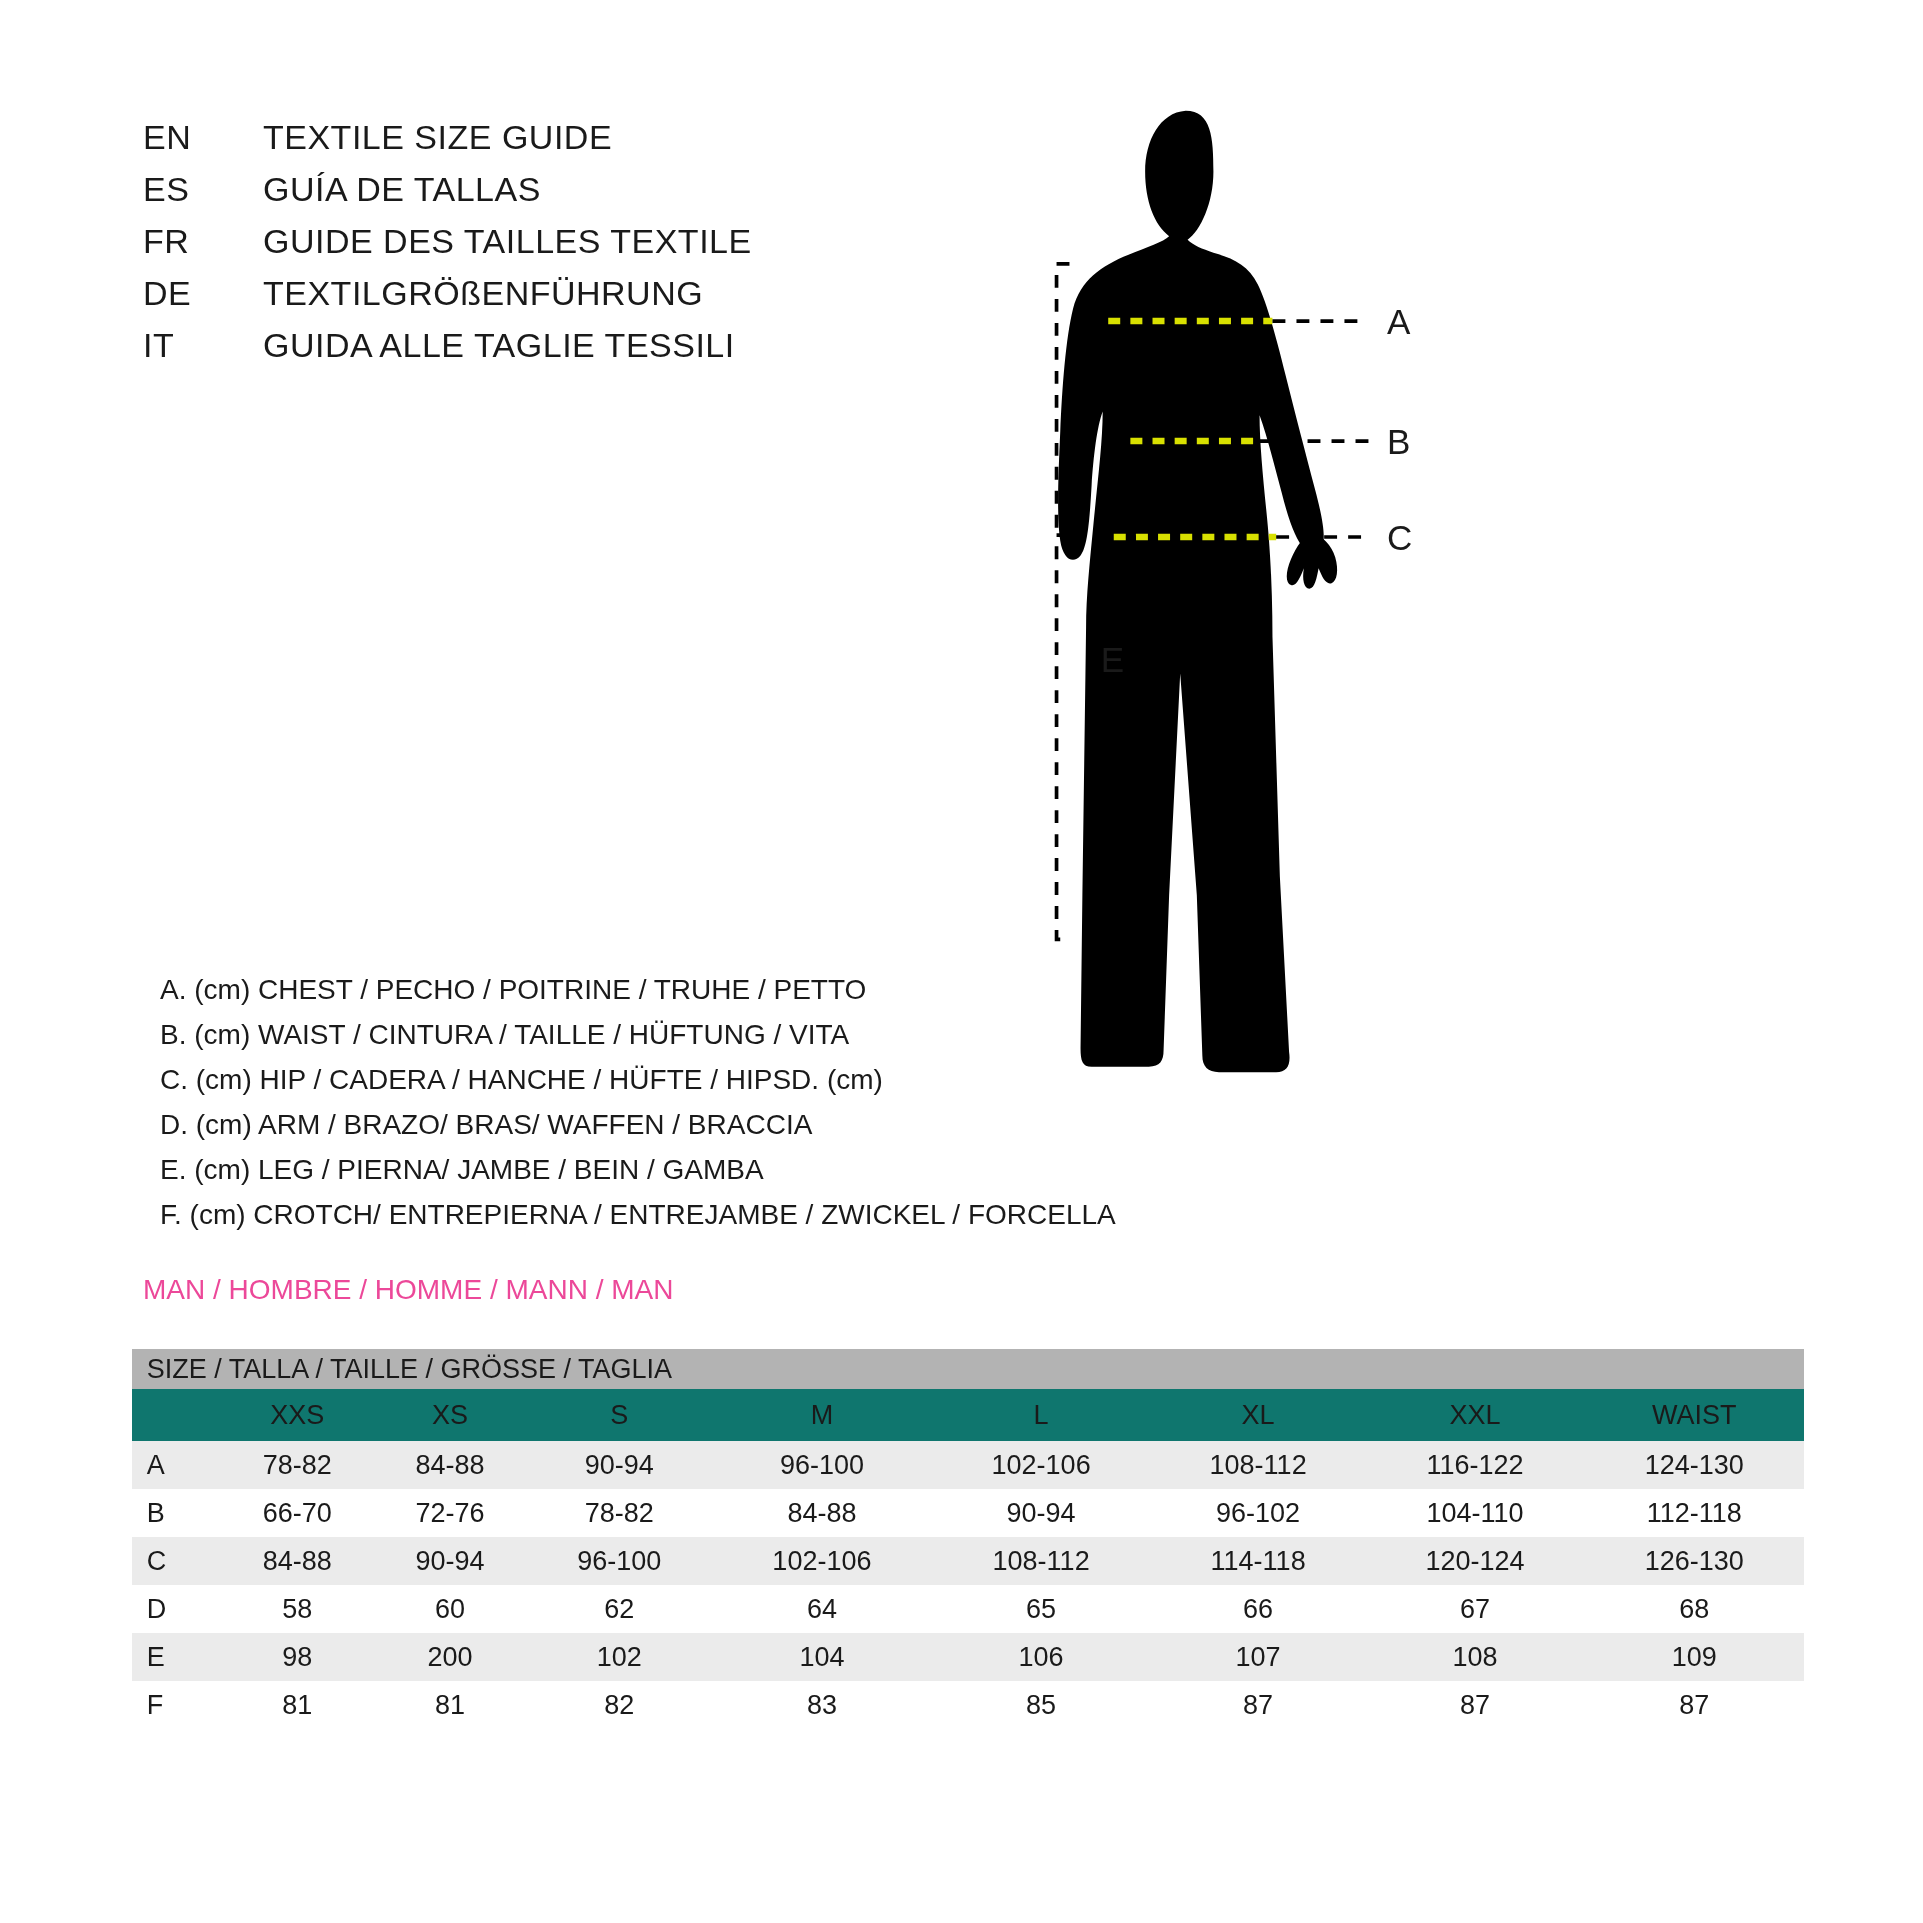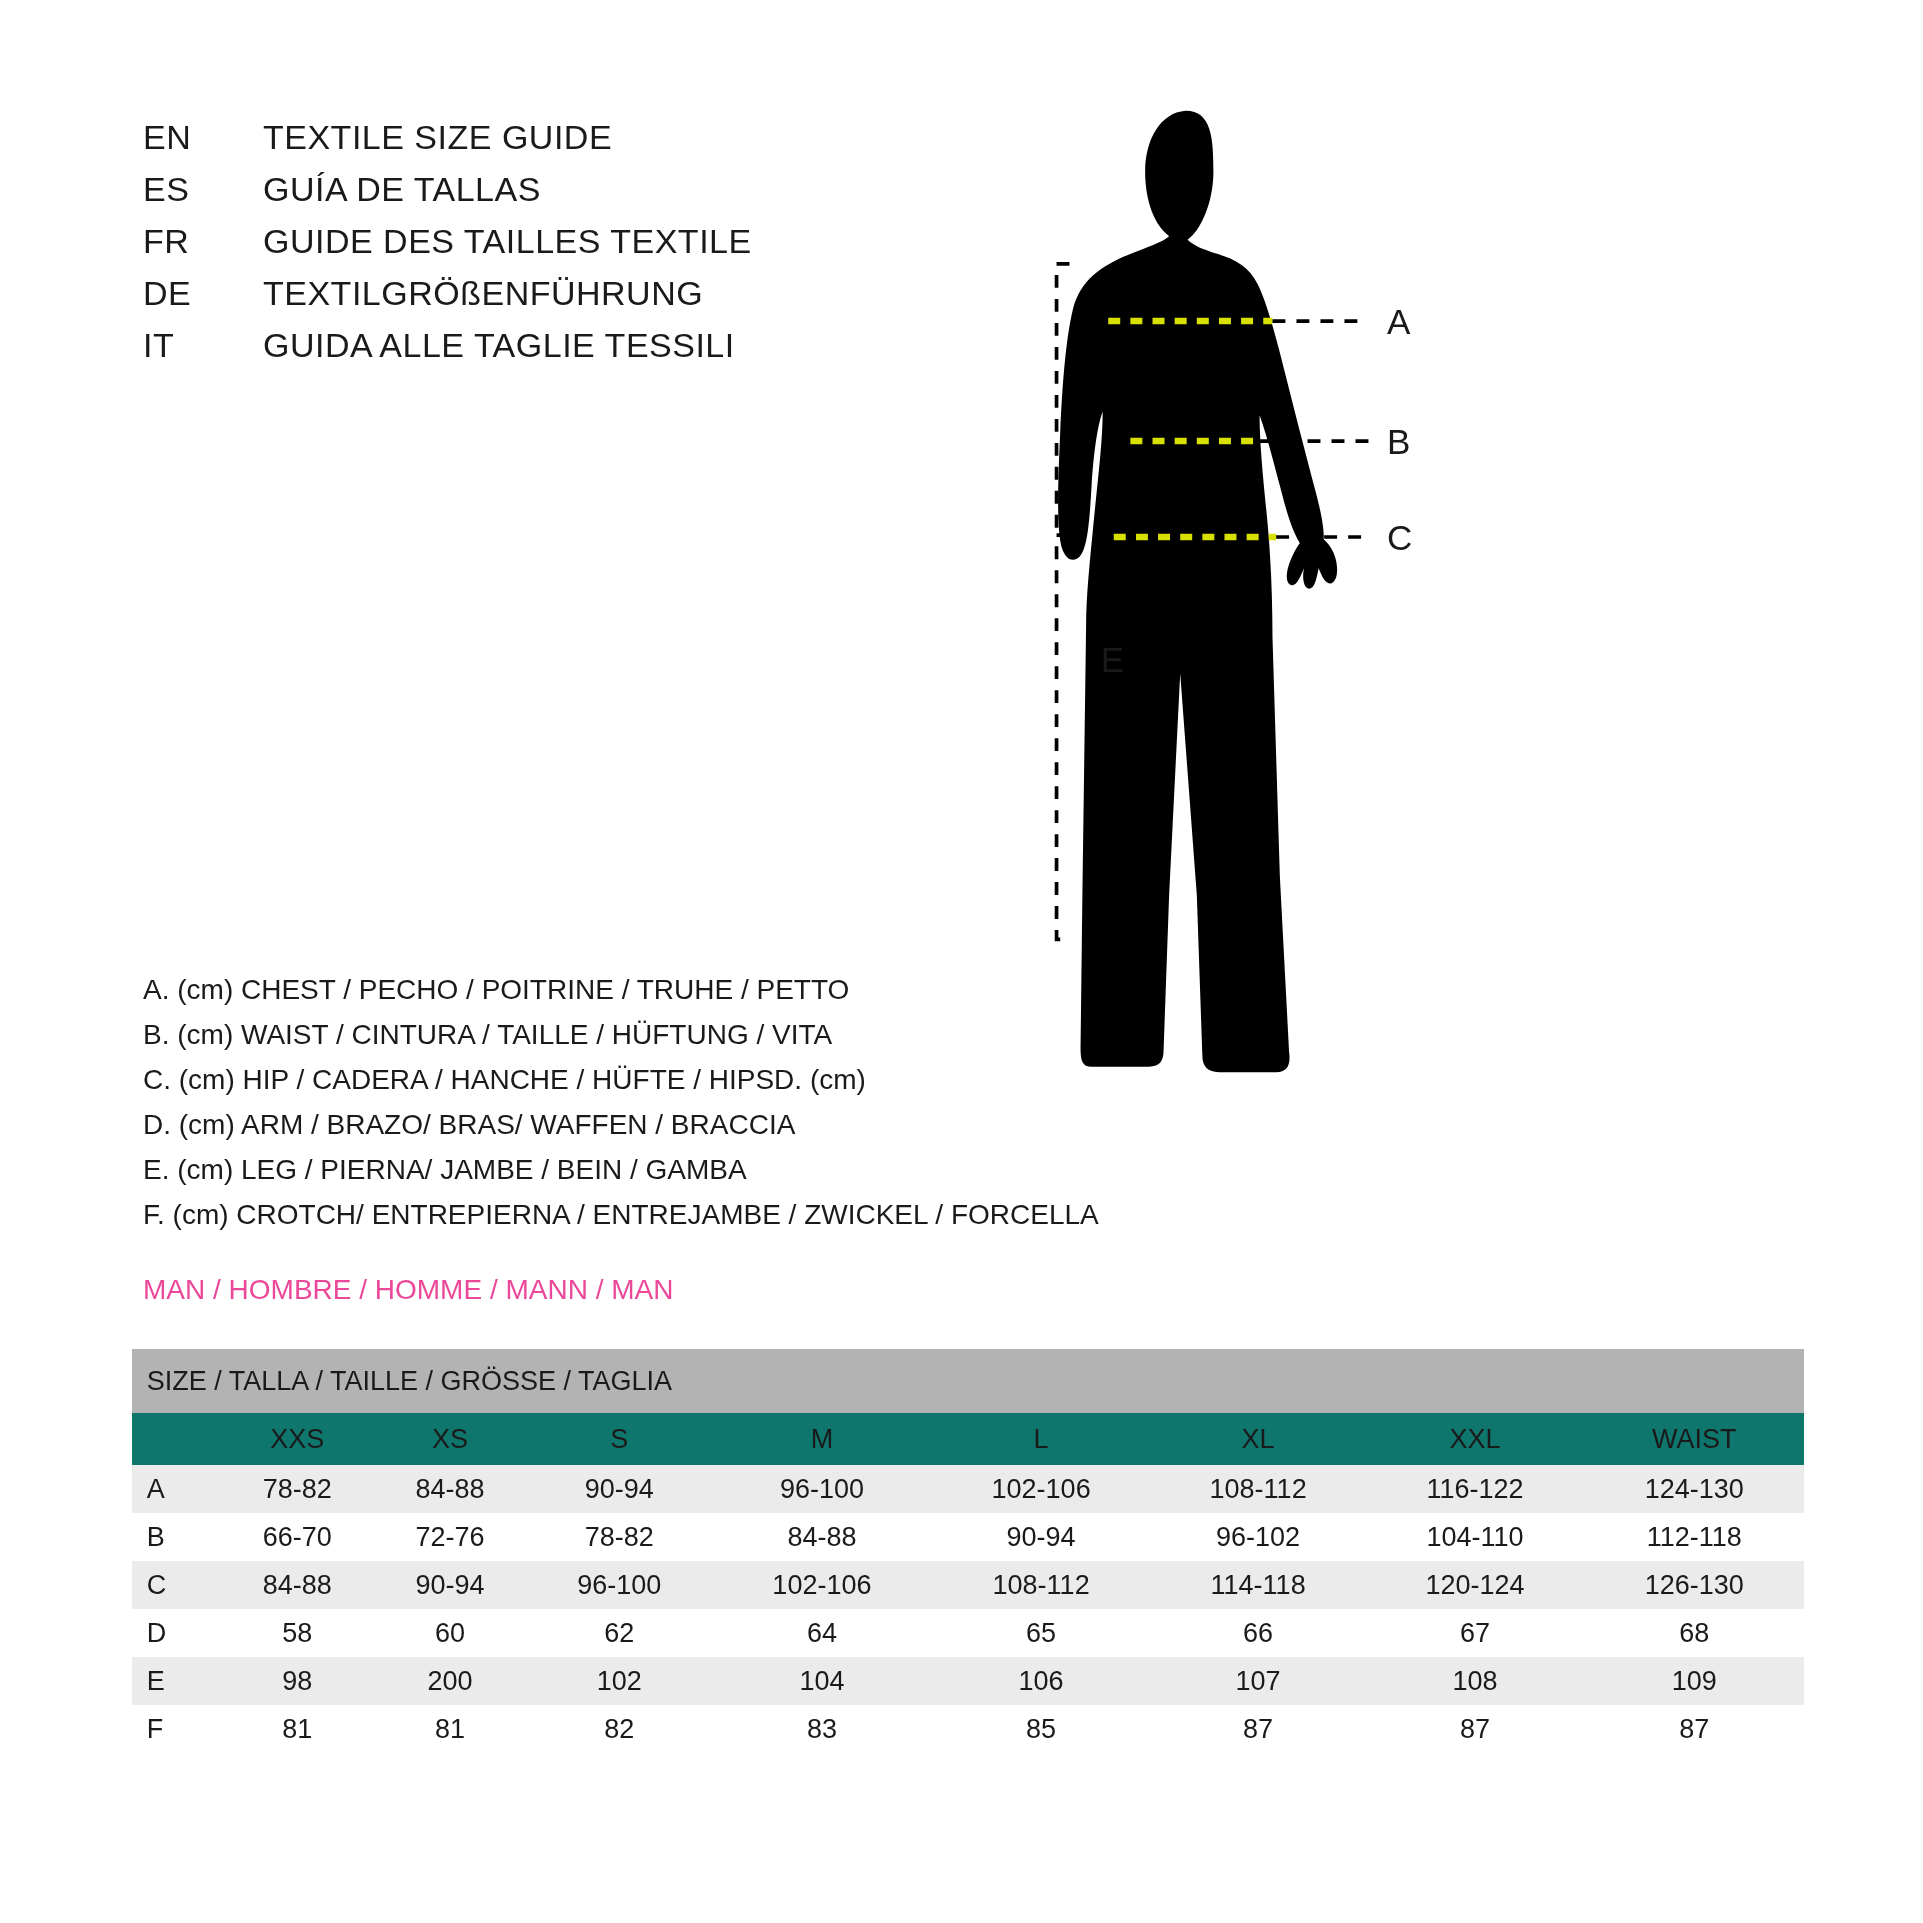--- a/index.html
+++ b/index.html
@@ -52,20 +52,21 @@
     position: absolute;
     left: 137px;
     top: 967px;
     width: 1071px;
   }
   .legend-line {
     font-size: 28px;
     line-height: 45px;
     color: #1a1a1a;
     white-space: nowrap;
+    margin-left: 17px;
   }
   .legend-gender {
     position: absolute;
     left: 137px;
     top: 1274px;
     font-size: 28px;
     color: #ec4899;
     white-space: nowrap;
   }
 
@@ -97,21 +98,21 @@
     padding: 0;
     margin: 0;
     height: 48px;
     font-weight: normal;
     text-align: center;
   }
   .size-table .hdr-row td {
     background: #b3b3b3;
     text-align: left;
     padding-left: 14.8px;
-    height: 64px;
+    height: 40px;
     font-size: 27px;
   }
   .size-table .col-label {
     width: 74px;
     text-align: left;
     padding-left: 14.8px;
   }
   .size-table .sizes-row td {
     background: #0f766e;
     height: 52px;

